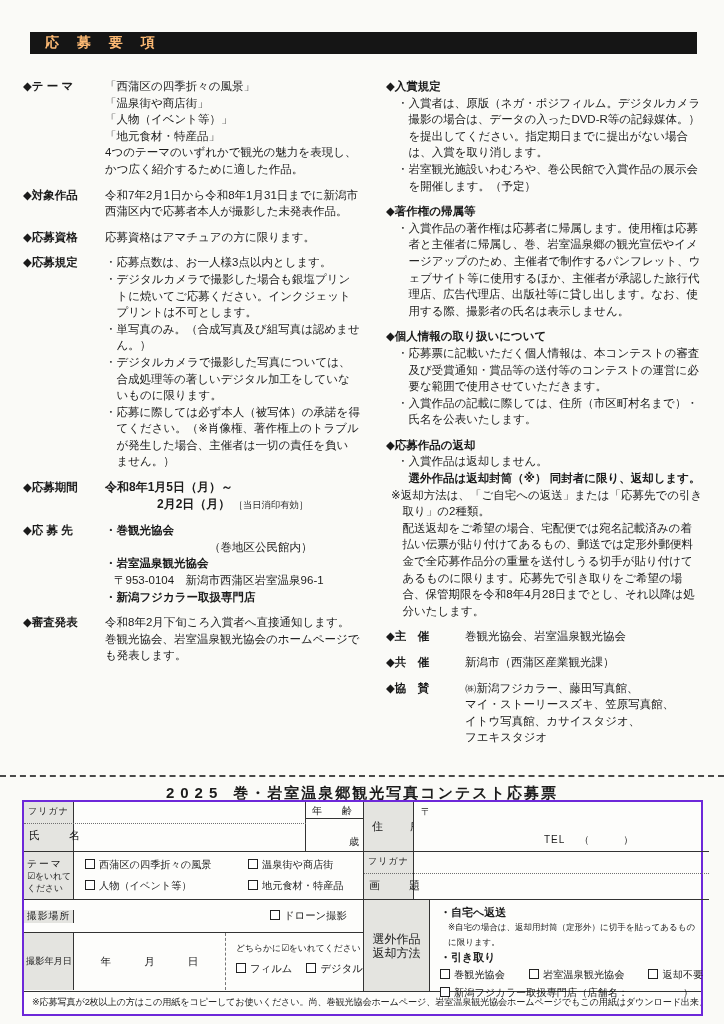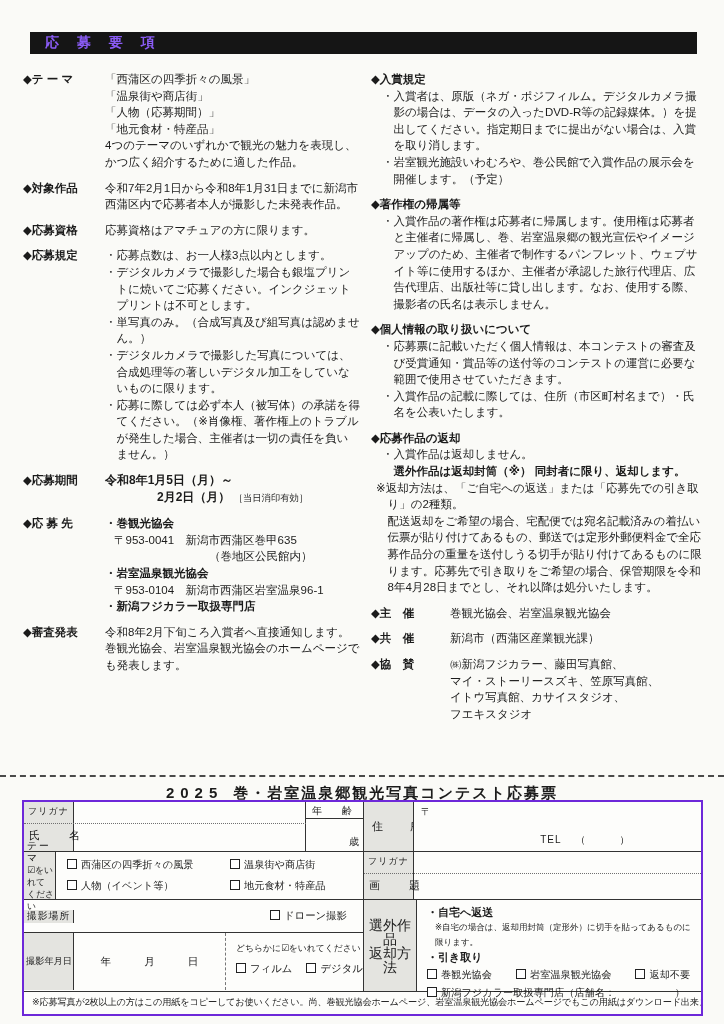--- a/index.html
+++ b/index.html
@@ -5,26 +5,26 @@
   * { margin:0; padding:0; box-sizing:border-box; }
   html,body { background:#e9e9e6; }
   .page {
     position:relative; width:724px; height:1024px; margin:0 auto;
     background:#fafaf7; color:#1b1b1b; overflow:hidden;
     font-family:"Liberation Sans","DejaVu Sans",sans-serif;
   }
   
   .hbar {
     position:absolute; left:30px; top:32px; width:667px; height:22px;
-    background:#151515; color:#8b5cf6; display:flex; align-items:center;
+    background:#151515; color:#fdba74; display:flex; align-items:center;
   }
   .hbar span { font-size:14px; font-weight:bold; letter-spacing:7px; padding-left:15px; }
 
   
-  .doc { position:absolute; left:23px; top:71px; width:680px; display:flex; gap:11px;
+  .doc { position:absolute; left:23px; top:78px; width:680px; display:flex; gap:26px;
          font-size:11.5px; line-height:16.6px; }
   .col-l { width:337px; flex-shrink:0; }
   .col-r { flex:1; }
 
   .sec { display:flex; margin-bottom:9px; }
   .sec .lb { width:82px; flex-shrink:0; font-weight:bold; }
   .sec .bd { flex:1; }
   .hang { padding-left:1em; text-indent:-1em; }
   .period-l1 { font-weight:bold; font-size:12px; }
   .period-l2 { font-weight:bold; font-size:12px; padding-left:52px; }
@@ -68,21 +68,21 @@
   .name-input { flex:1; }
   .name-dots { position:absolute; left:0; top:21px; width:282px; border-top:1px dotted #707070; }
   .age { width:58px; border-left:1px solid #333; display:flex; flex-direction:column; }
   .age-h { height:17px; border-bottom:1px solid #333; text-align:center; font-size:10px;
            letter-spacing:5px; padding-top:2px; white-space:nowrap; overflow:hidden; }
   .age-b { flex:1; position:relative; }
   .sai { position:absolute; right:4px; bottom:2px; font-size:10px; }
 
   
   .theme-row { height:48px; }
-  .theme-lab { width:32px; font-size:8.8px; padding-left:3px; line-height:12px; }
+  .theme-lab { width:50px; font-size:8.8px; padding-left:3px; line-height:12px; }
   .theme-lab div:first-child { font-size:9.8px; letter-spacing:2px; }
   .theme-grid { flex:1; display:grid; grid-template-columns:163px 1fr; align-content:center;
                 row-gap:7px; padding-left:11px; font-size:10.2px; }
   .opt { white-space:nowrap; }
   .cb { display:inline-block; width:10px; height:10px; border:1.4px solid #222;
         background:#fff; margin-right:4px; vertical-align:-1px; }
 
   
   .loc-row { height:33px;align-items:center; }
   .loc-lab { width:50px; font-size:9.8px; padding-left:3px; letter-spacing:1px; }
@@ -108,21 +108,21 @@
   .telline .telp { margin-left:14px; }
 
   .gadai-row { height:48px; }
   .gadai-lab { width:50px; justify-content:flex-start; }
   .furi2 { font-size:9px; padding:3px 3px 0 4px; letter-spacing:1px; height:21px; }
   .gd { font-size:11px; letter-spacing:9px; padding-left:5px; margin-top:5px; white-space:nowrap; }
   .gadai-input { flex:1; }
   .gadai-dots { position:absolute; left:0; top:21px; width:100%; border-top:1px dotted #707070; }
 
   .ret-row { height:92px; }
-  .ret-lab { width:53px; font-size:14px; text-align:center; line-height:14px;align-items:center; }
+  .ret-lab { width:66px; font-size:12px; text-align:center; line-height:14px;align-items:center; }
   .ret-body { flex:1; padding:5px 6px 0 10px; line-height:15px; }
   .ret-strong { font-weight:bold; font-size:11px; }
   .ret-note { font-size:8.5px; padding-left:8px; }
   .ret-opts { display:flex; gap:24px; margin-top:2px; font-size:10.2px; }
   .ret-shop { display:flex; margin-top:3px; font-size:10.2px; }
   .shop-gap { flex:1; }
   .shop-close { padding-right:10px; }
 
   .form-note { border-top:1px solid #333; padding:4px 6px 5px 8px; font-size:9.2px;
                letter-spacing:-0.2px; white-space:nowrap; overflow:hidden; }
@@ -138,21 +138,21 @@
 
   <div class="doc">
 
     <div class="col-l">
 
       <div class="sec">
         <div class="lb">◆テ ー マ</div>
         <div class="bd">
           <div>「西蒲区の四季折々の風景」</div>
           <div>「温泉街や商店街」</div>
-          <div>「人物（応募期間）」</div>
+          <div>「人物（イベント等）」</div>
           <div>「地元食材・特産品」</div>
           <div>4つのテーマのいずれかで観光の魅力を表現し、かつ広く紹介するために適した作品。</div>
         </div>
       </div>
 
       <div class="sec">
         <div class="lb">◆対象作品</div>
         <div class="bd">令和7年2月1日から令和8年1月31日までに新潟市西蒲区内で応募者本人が撮影した未発表作品。</div>
       </div>
 
@@ -177,21 +177,20 @@
         <div class="bd">
           <div class="period-l1">令和8年1月5日（月）～</div>
           <div class="period-l2"><span>2月2日（月）</span> <span class="period-note">［当日消印有効］</span></div>
         </div>
       </div>
 
       <div class="sec">
         <div class="lb">◆応 募 先</div>
         <div class="bd">
           <div class="org-name">・巻観光協会</div>
-          <div class="addr">〒953-0041　新潟市西蒲区巻甲635</div>
           <div class="addr2">（巻地区公民館内）</div>
           <div class="org-name">・岩室温泉観光協会</div>
           <div class="addr">〒953-0104　新潟市西蒲区岩室温泉96-1</div>
           <div class="org-name">・新潟フジカラー取扱専門店</div>
         </div>
       </div>
 
       <div class="sec">
         <div class="lb">◆審査発表</div>
         <div class="bd">令和8年2月下旬ころ入賞者へ直接通知します。巻観光協会、岩室温泉観光協会のホームページでも発表します。</div>

